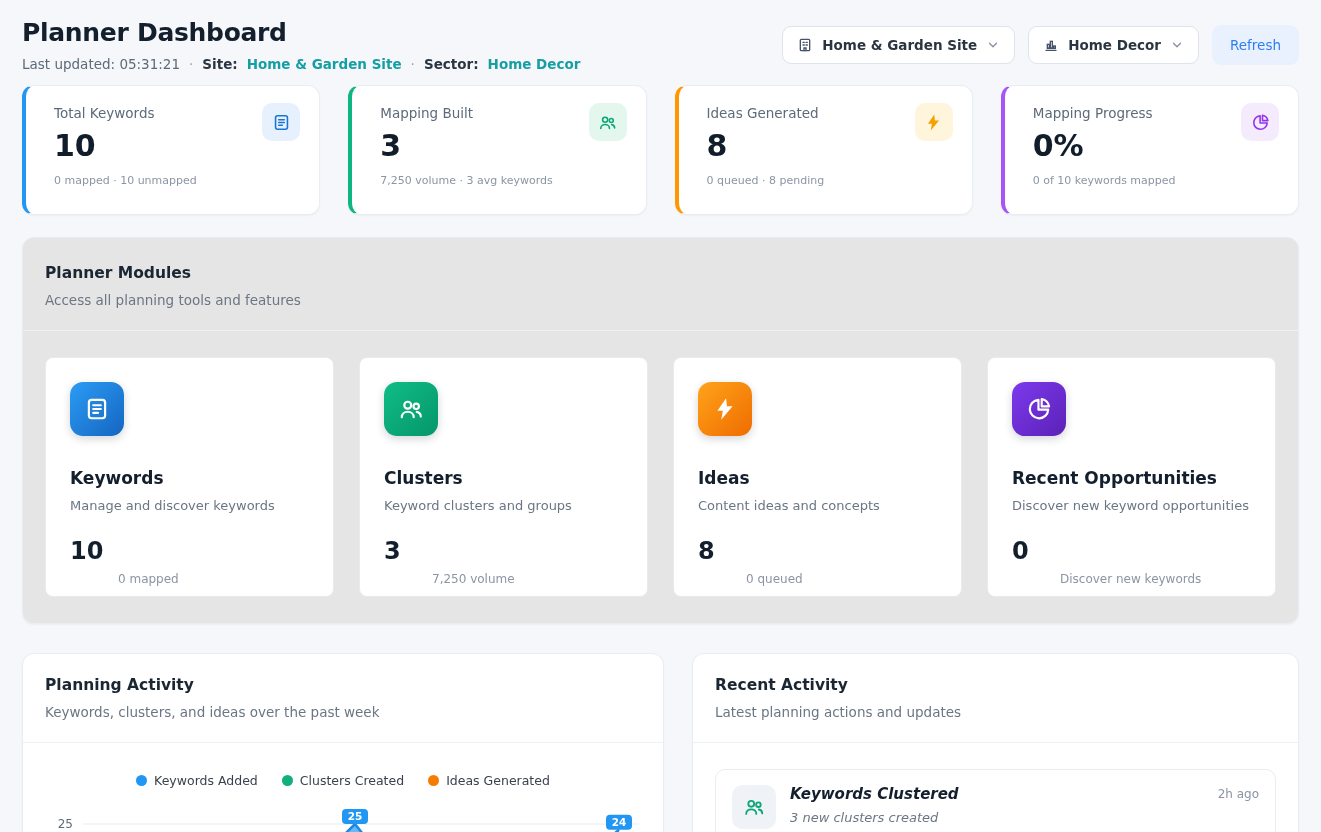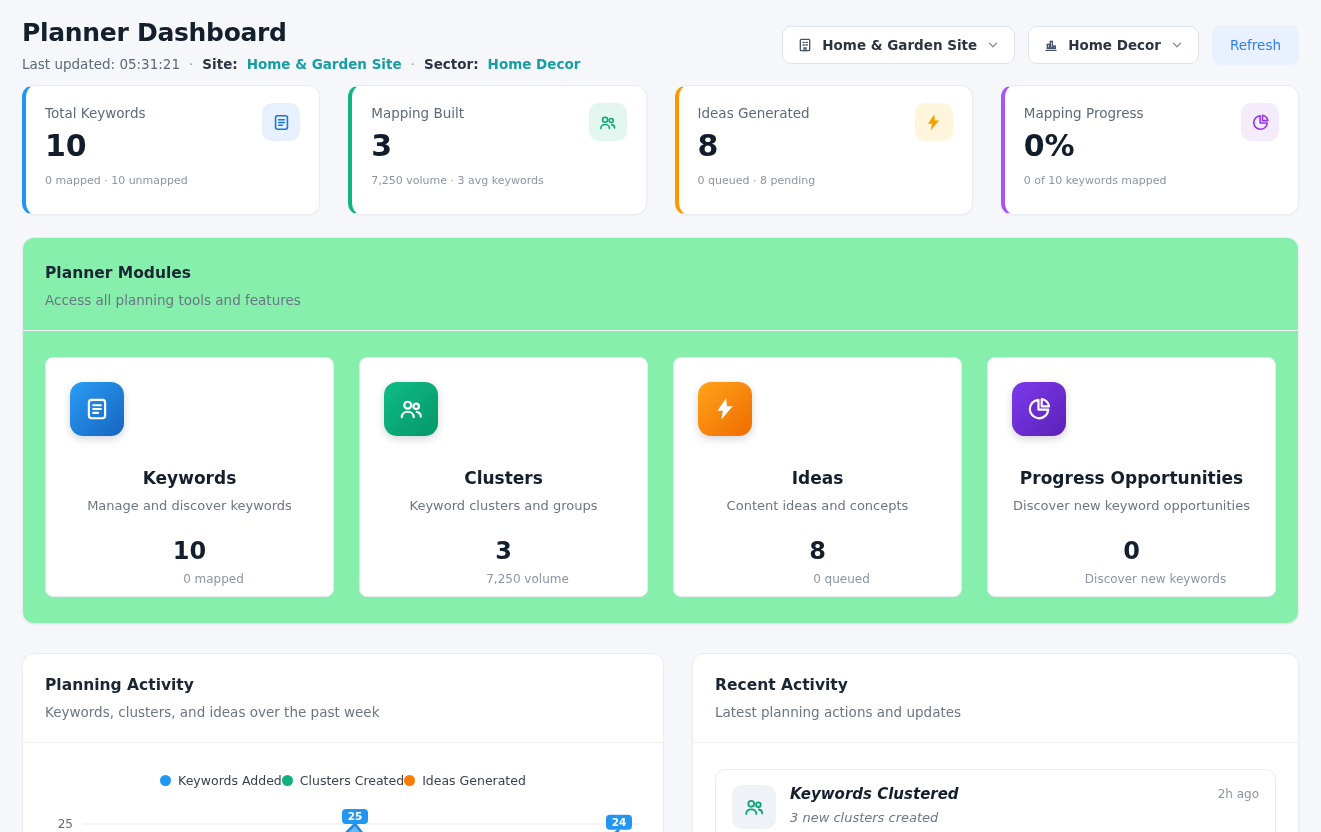--- a/index.html
+++ b/index.html
@@ -30,52 +30,52 @@
   .refresh-btn {
     background:#e8f1fd; color:#2f7ff0; border:none; border-radius:9px;
     padding:12px 18px; font-size:13.5px; font-weight:400; font-family:inherit; cursor:pointer;
   }
 
   
   .stats-row { display:grid; grid-template-columns:repeat(4,1fr); gap:28px; margin-top:13px; }
   .stat-card {
     position:relative; background:#fff;
     border:1px solid #e9edf2; border-left:4px solid var(--accent);
-    border-radius:12px; padding:19px 19px; height:130px;
+    border-radius:12px; padding:19px 28px; height:130px;
     box-shadow:0 1px 2px rgba(20,30,50,.04);
   }
   .stat-blue   { --accent:#2196f3; }
   .stat-green  { --accent:#0eb77f; }
   .stat-orange { --accent:#ff9800; }
   .stat-purple { --accent:#a855f7; }
   .stat-title { font-size:13.5px; color:#5d6a79; }
   .stat-value { font-size:30px; font-weight:800; margin-top:7px; color:#121d2b; }
   .stat-sub   { font-size:11px; color:#8b95a3; margin-top:11px; }
   .stat-icon-tile {
     position:absolute; top:17px; right:19px; width:38px; height:38px; border-radius:10px;
     display:flex; align-items:center; justify-content:center;
   }
   .tile-blue   { background:#e7f1fd; color:#1976d2; }
   .tile-green  { background:#e3f7ee; color:#0ca678; }
   .tile-yellow { background:#fff4dc; color:#f59f00; }
   .tile-purple { background:#f4ebfd; color:#9333ea; }
 
   
   .modules-card {
-    background:#86efac; border:1px solid #e9edf2; border-radius:12px;
+    background:#e5e5e5; border:1px solid #e9edf2; border-radius:12px;
     margin-top:22px; padding:26px 0 26px; box-shadow:0 1px 2px rgba(20,30,50,.04);
   }
   .modules-head { padding:0 22px; }
   .section-title { font-size:15.5px; font-weight:700; color:#1b2633; }
   .section-sub { font-size:13.5px; color:#6b7684; margin-top:10px; }
   .modules-divider { height:1px; background:#edf0f4; margin:22px 0 26px; }
   .modules-grid { display:grid; grid-template-columns:repeat(4,1fr); gap:25px; padding:0 22px; }
   .module-card {
     border:1px solid #e7ebf0; border-radius:8px; padding:24px; height:240px;
-    background:#fff; cursor:pointer;text-align:center;
+    background:#fff; cursor:pointer;
   }
   .module-icon {
     width:54px; height:54px; border-radius:13px; color:#fff;
     display:flex; align-items:center; justify-content:center;
     box-shadow:0 3px 8px rgba(20,30,50,.18);
   }
   .mi-blue   { background:linear-gradient(135deg,#2b9cf5,#1565c0); }
   .mi-green  { background:linear-gradient(135deg,#10bd85,#059669); }
   .mi-orange { background:linear-gradient(135deg,#ffa31a,#ef6c00); }
   .mi-purple { background:linear-gradient(135deg,#7c3aed,#5b21b6); }
@@ -86,21 +86,21 @@
 
   
   .bottom-row { display:grid; grid-template-columns:1fr 1fr; gap:28px; margin-top:29px; }
   .panel {
     background:#fff; border:1px solid #e9edf2; border-radius:12px;
     padding:22px 0 0; height:420px; box-shadow:0 1px 2px rgba(20,30,50,.04);
   }
   .panel-head { padding:0 22px; }
   .panel-divider { height:1px; background:#edf0f4; margin-top:22px; }
 
-  .legend-row { display:flex; justify-content:center; margin-top:30px;text-align:center; }
+  .legend-row { display:flex; justify-content:center; gap:24px; margin-top:30px;text-align:center; }
   .legend-item { display:flex; align-items:center; gap:7px; font-size:12.5px; color:#39424e; }
   .legend-dot { width:11px; height:11px; border-radius:50%; }
   .dot-kw { background:#2196f3; }
   .dot-cl { background:#10b07c; }
   .dot-id { background:#f57c00; }
 
   .chart-row { display:flex; margin-top:16px; padding:0 24px 0 26px; }
   .y-axis-label { width:34px; text-align:right; padding-right:10px; font-size:12px; color:#5d6a79; margin-top:13px; flex:none; }
   .chart-svg { flex:1; height:170px; display:block; }
 
@@ -279,21 +279,21 @@
         <div class="module-sub">0 queued</div>
       </div>
 
       <div class="module-card">
         <div class="module-icon mi-purple">
           <svg width="26" height="26" viewBox="0 0 24 24" fill="none" stroke="currentColor" stroke-width="2" stroke-linecap="round" stroke-linejoin="round">
             <path d="M11.5 3.6a8.5 8.5 0 1 0 9 9h-9z"></path>
             <path d="M14.5 2.8a8.6 8.6 0 0 1 6.8 6.8h-6.8z"></path>
           </svg>
         </div>
-        <div class="module-title">Progress Opportunities</div>
+        <div class="module-title">Recent Opportunities</div>
         <div class="module-desc">Discover new keyword opportunities</div>
         <div class="module-value">0</div>
         <div class="module-sub">Discover new keywords</div>
       </div>
     </div>
   </section>
 
   <section class="bottom-row">
 
     <div class="panel">

